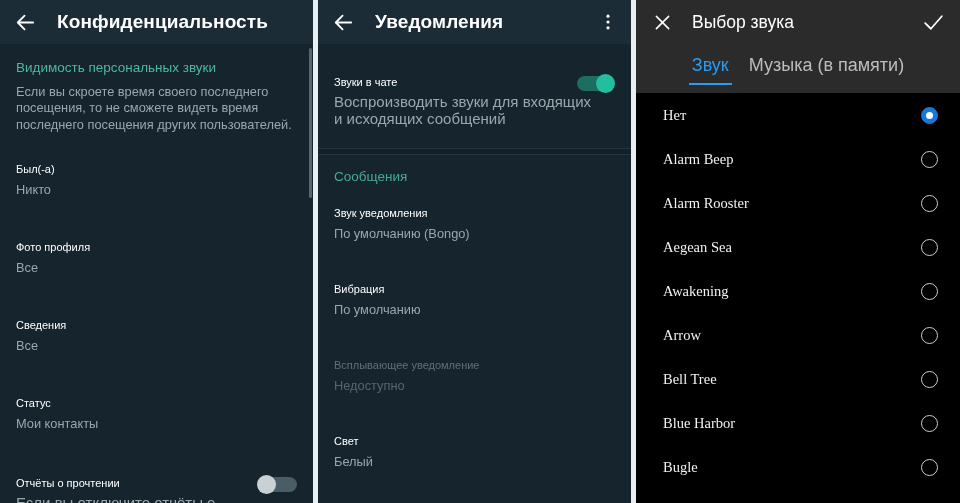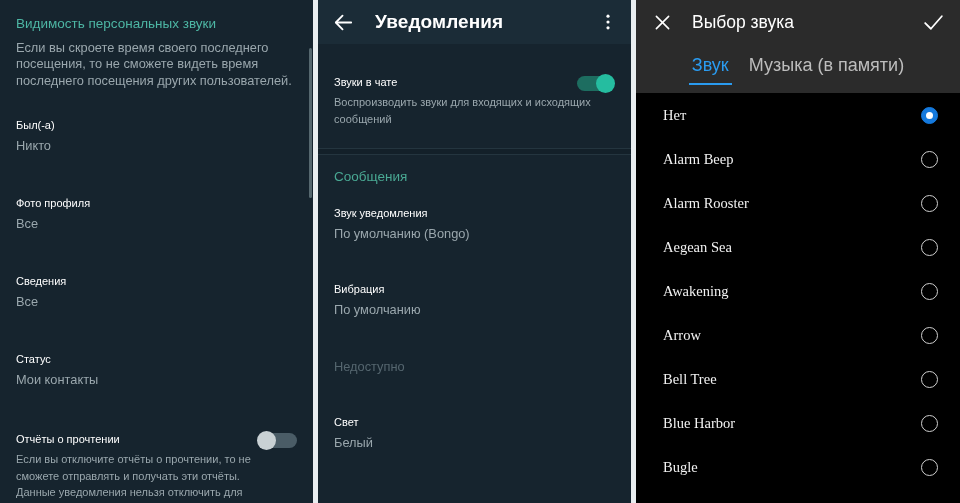--- a/index.html
+++ b/index.html
@@ -80,21 +80,21 @@
   .row .r-sub {
     color: #9aa7ad;
     font-size: 12.8px;
     line-height: 17px;
     margin-top: 2px;
   }
   .row.disabled .r-title { color: #5f7079; }
   .row.disabled .r-sub { color: #55666f; }
   .row .r-desc {
     color: #9aa7ad;
-    font-size: 11px;
+    font-size: 15px;
     line-height: 16.5px;
     margin-top: 2px;
     padding-right: 16px;
   }
   .block-gap {
     height: 7px;
     background: #132029;
     border-top: 1px solid #24353f;
     border-bottom: 1px solid #24353f;
   }
@@ -202,20 +202,29 @@
     background: #ffffff;
   }
 </style>
 </head>
 <body>
 
 <div class="screen">
 
   <div class="panel tg">
 
+    <div class="toolbar">
+      <div class="icon-btn">
+        <svg width="23" height="23" viewBox="0 0 24 24" fill="none" stroke="#ffffff" stroke-width="1.9" stroke-linecap="round" stroke-linejoin="round">
+          <line x1="20" y1="12" x2="4.5" y2="12"></line>
+          <polyline points="11,4.8 4,12 11,19.2"></polyline>
+        </svg>
+      </div>
+      <div class="tb-title">Конфиденциальность</div>
+    </div>
 
     <div class="content">
       <div class="sec-title">Видимость персональных звуки</div>
       <div class="desc">Если вы скроете время своего последнего посещения, то не сможете видеть время последнего посещения других пользователей.</div>
 
       <div style="height:14px"></div>
 
       <div class="row">
         <div class="r-title">Был(-а)</div>
         <div class="r-sub">Никто</div>
@@ -298,20 +307,21 @@
       </div>
       <div style="height:14px"></div>
 
       <div class="row">
         <div class="r-title">Вибрация</div>
         <div class="r-sub">По умолчанию</div>
       </div>
       <div style="height:14px"></div>
 
       <div class="row disabled">
+        <div class="r-title">Всплывающее уведомление</div>
         <div class="r-sub">Недоступно</div>
       </div>
       <div style="height:14px"></div>
 
       <div class="row">
         <div class="r-title">Свет</div>
         <div class="r-sub">Белый</div>
       </div>
       <div style="height:16px"></div>
 

